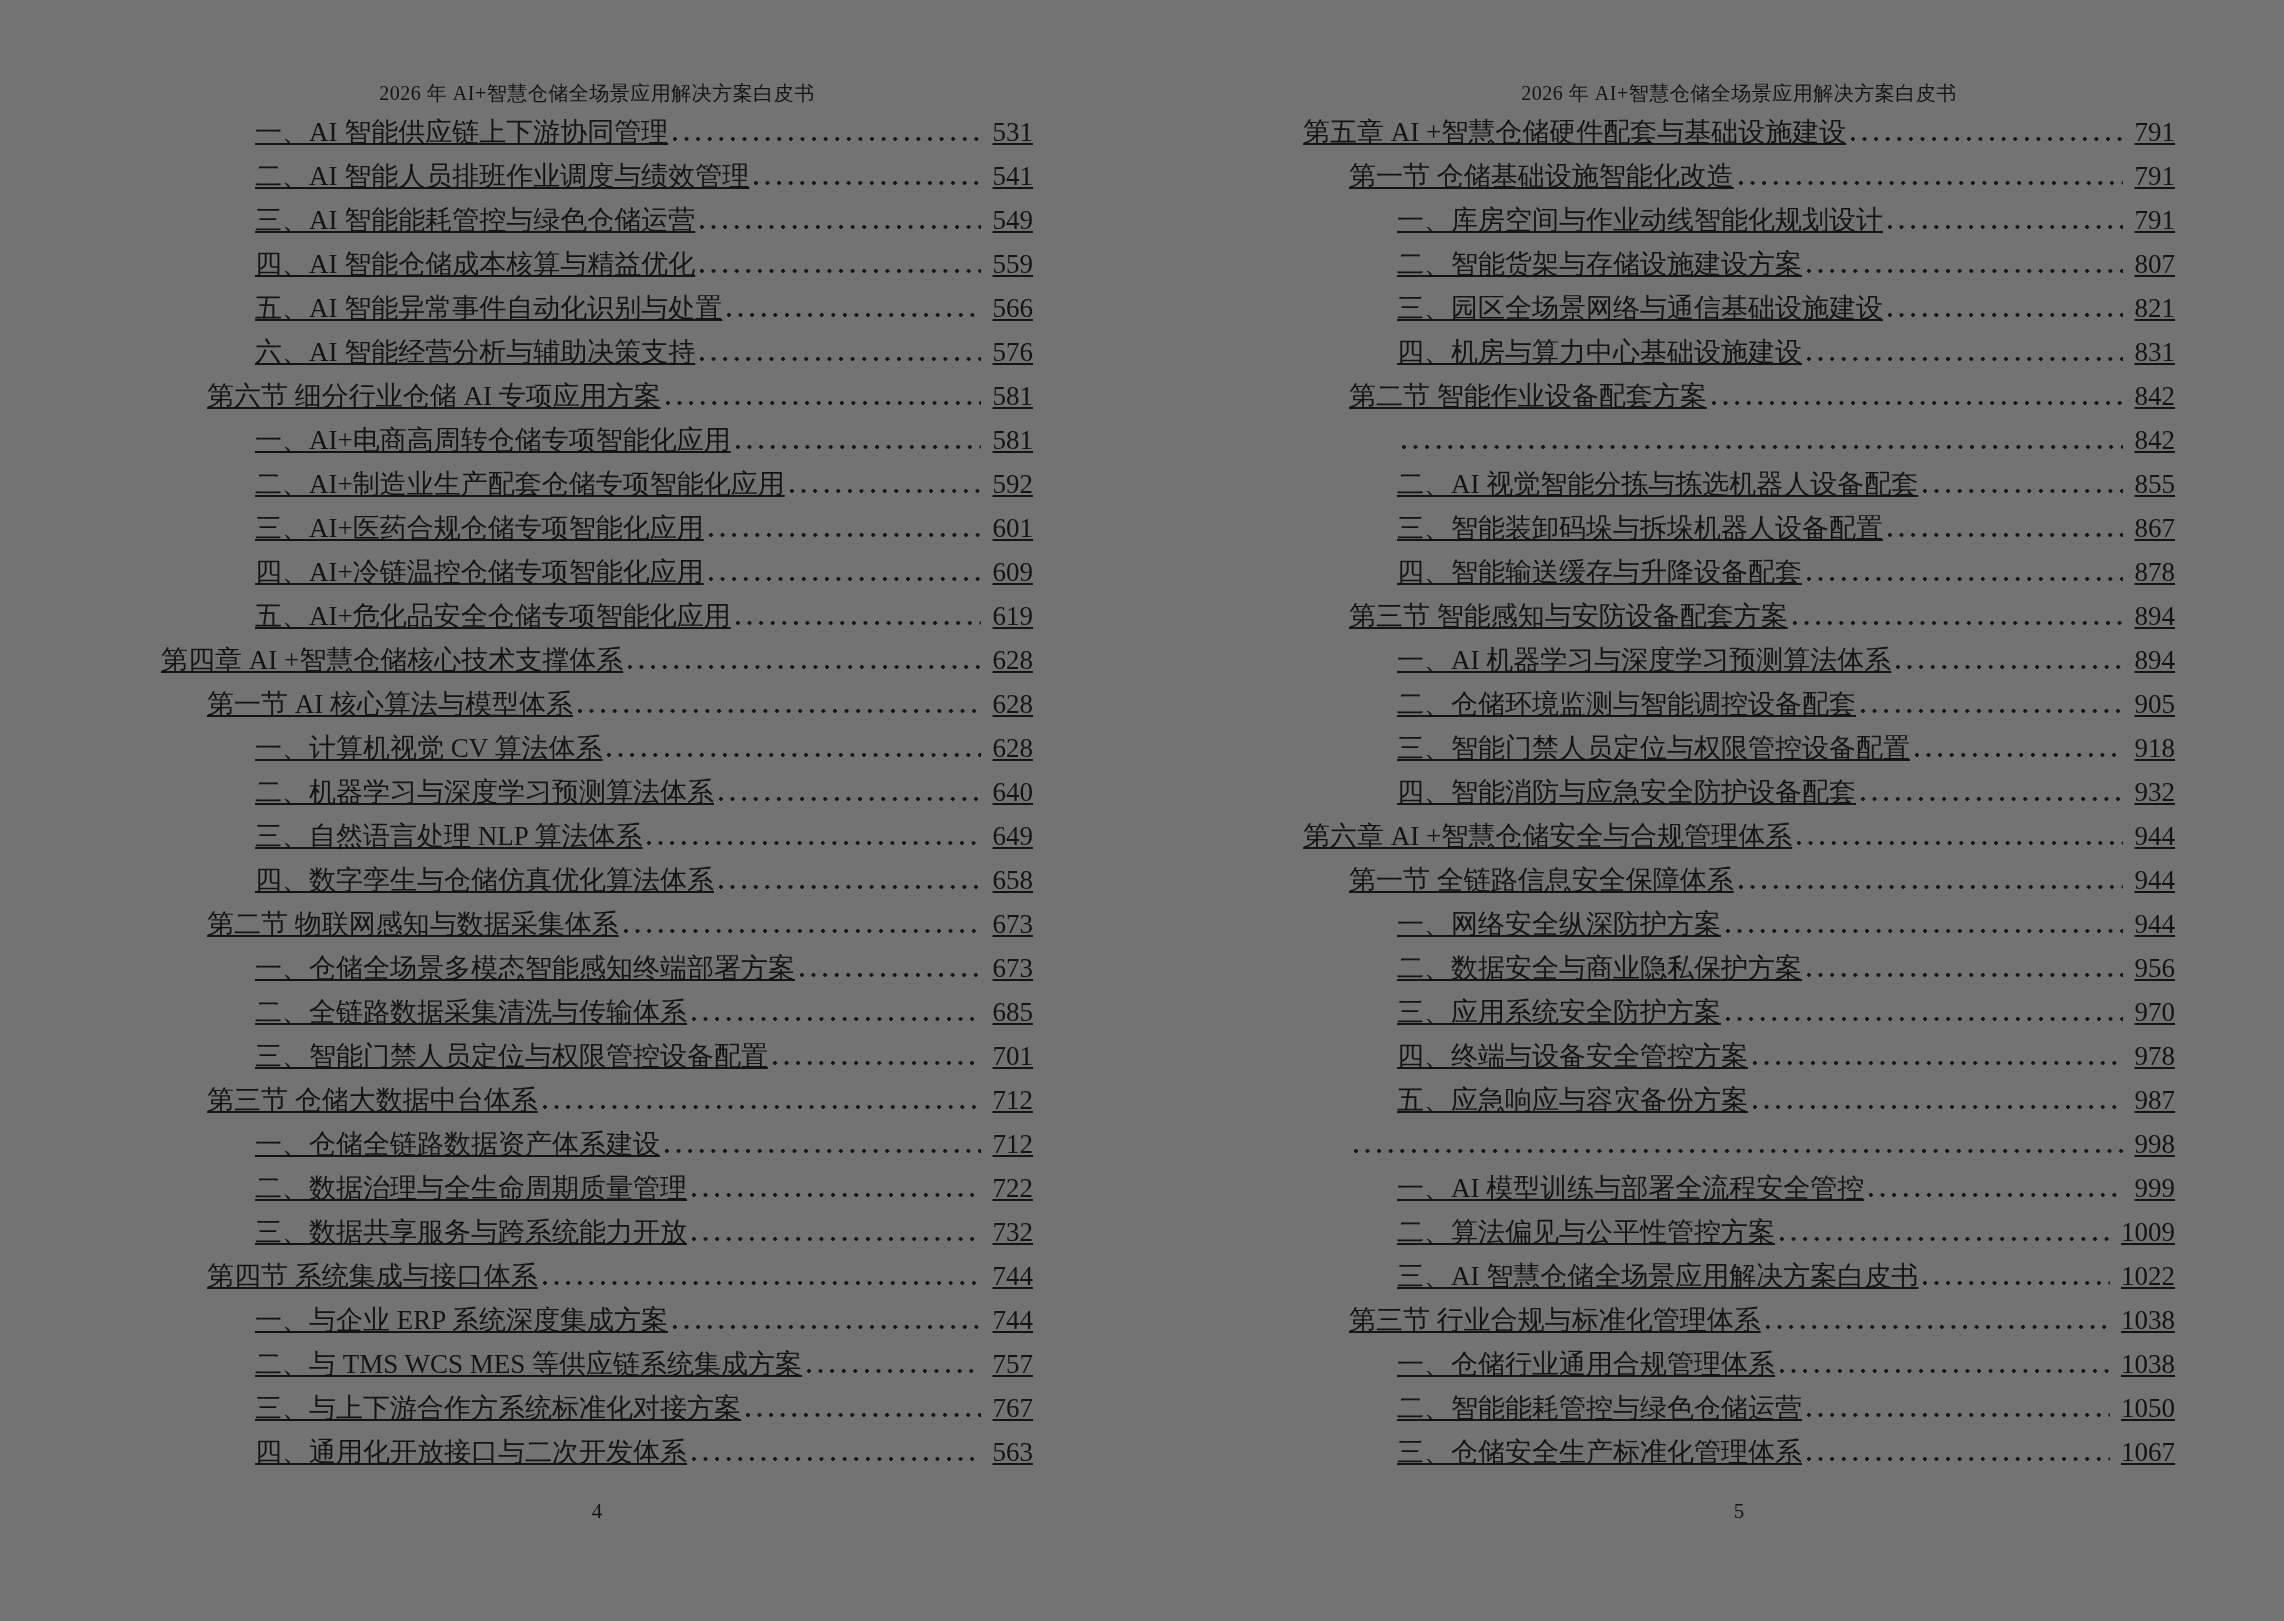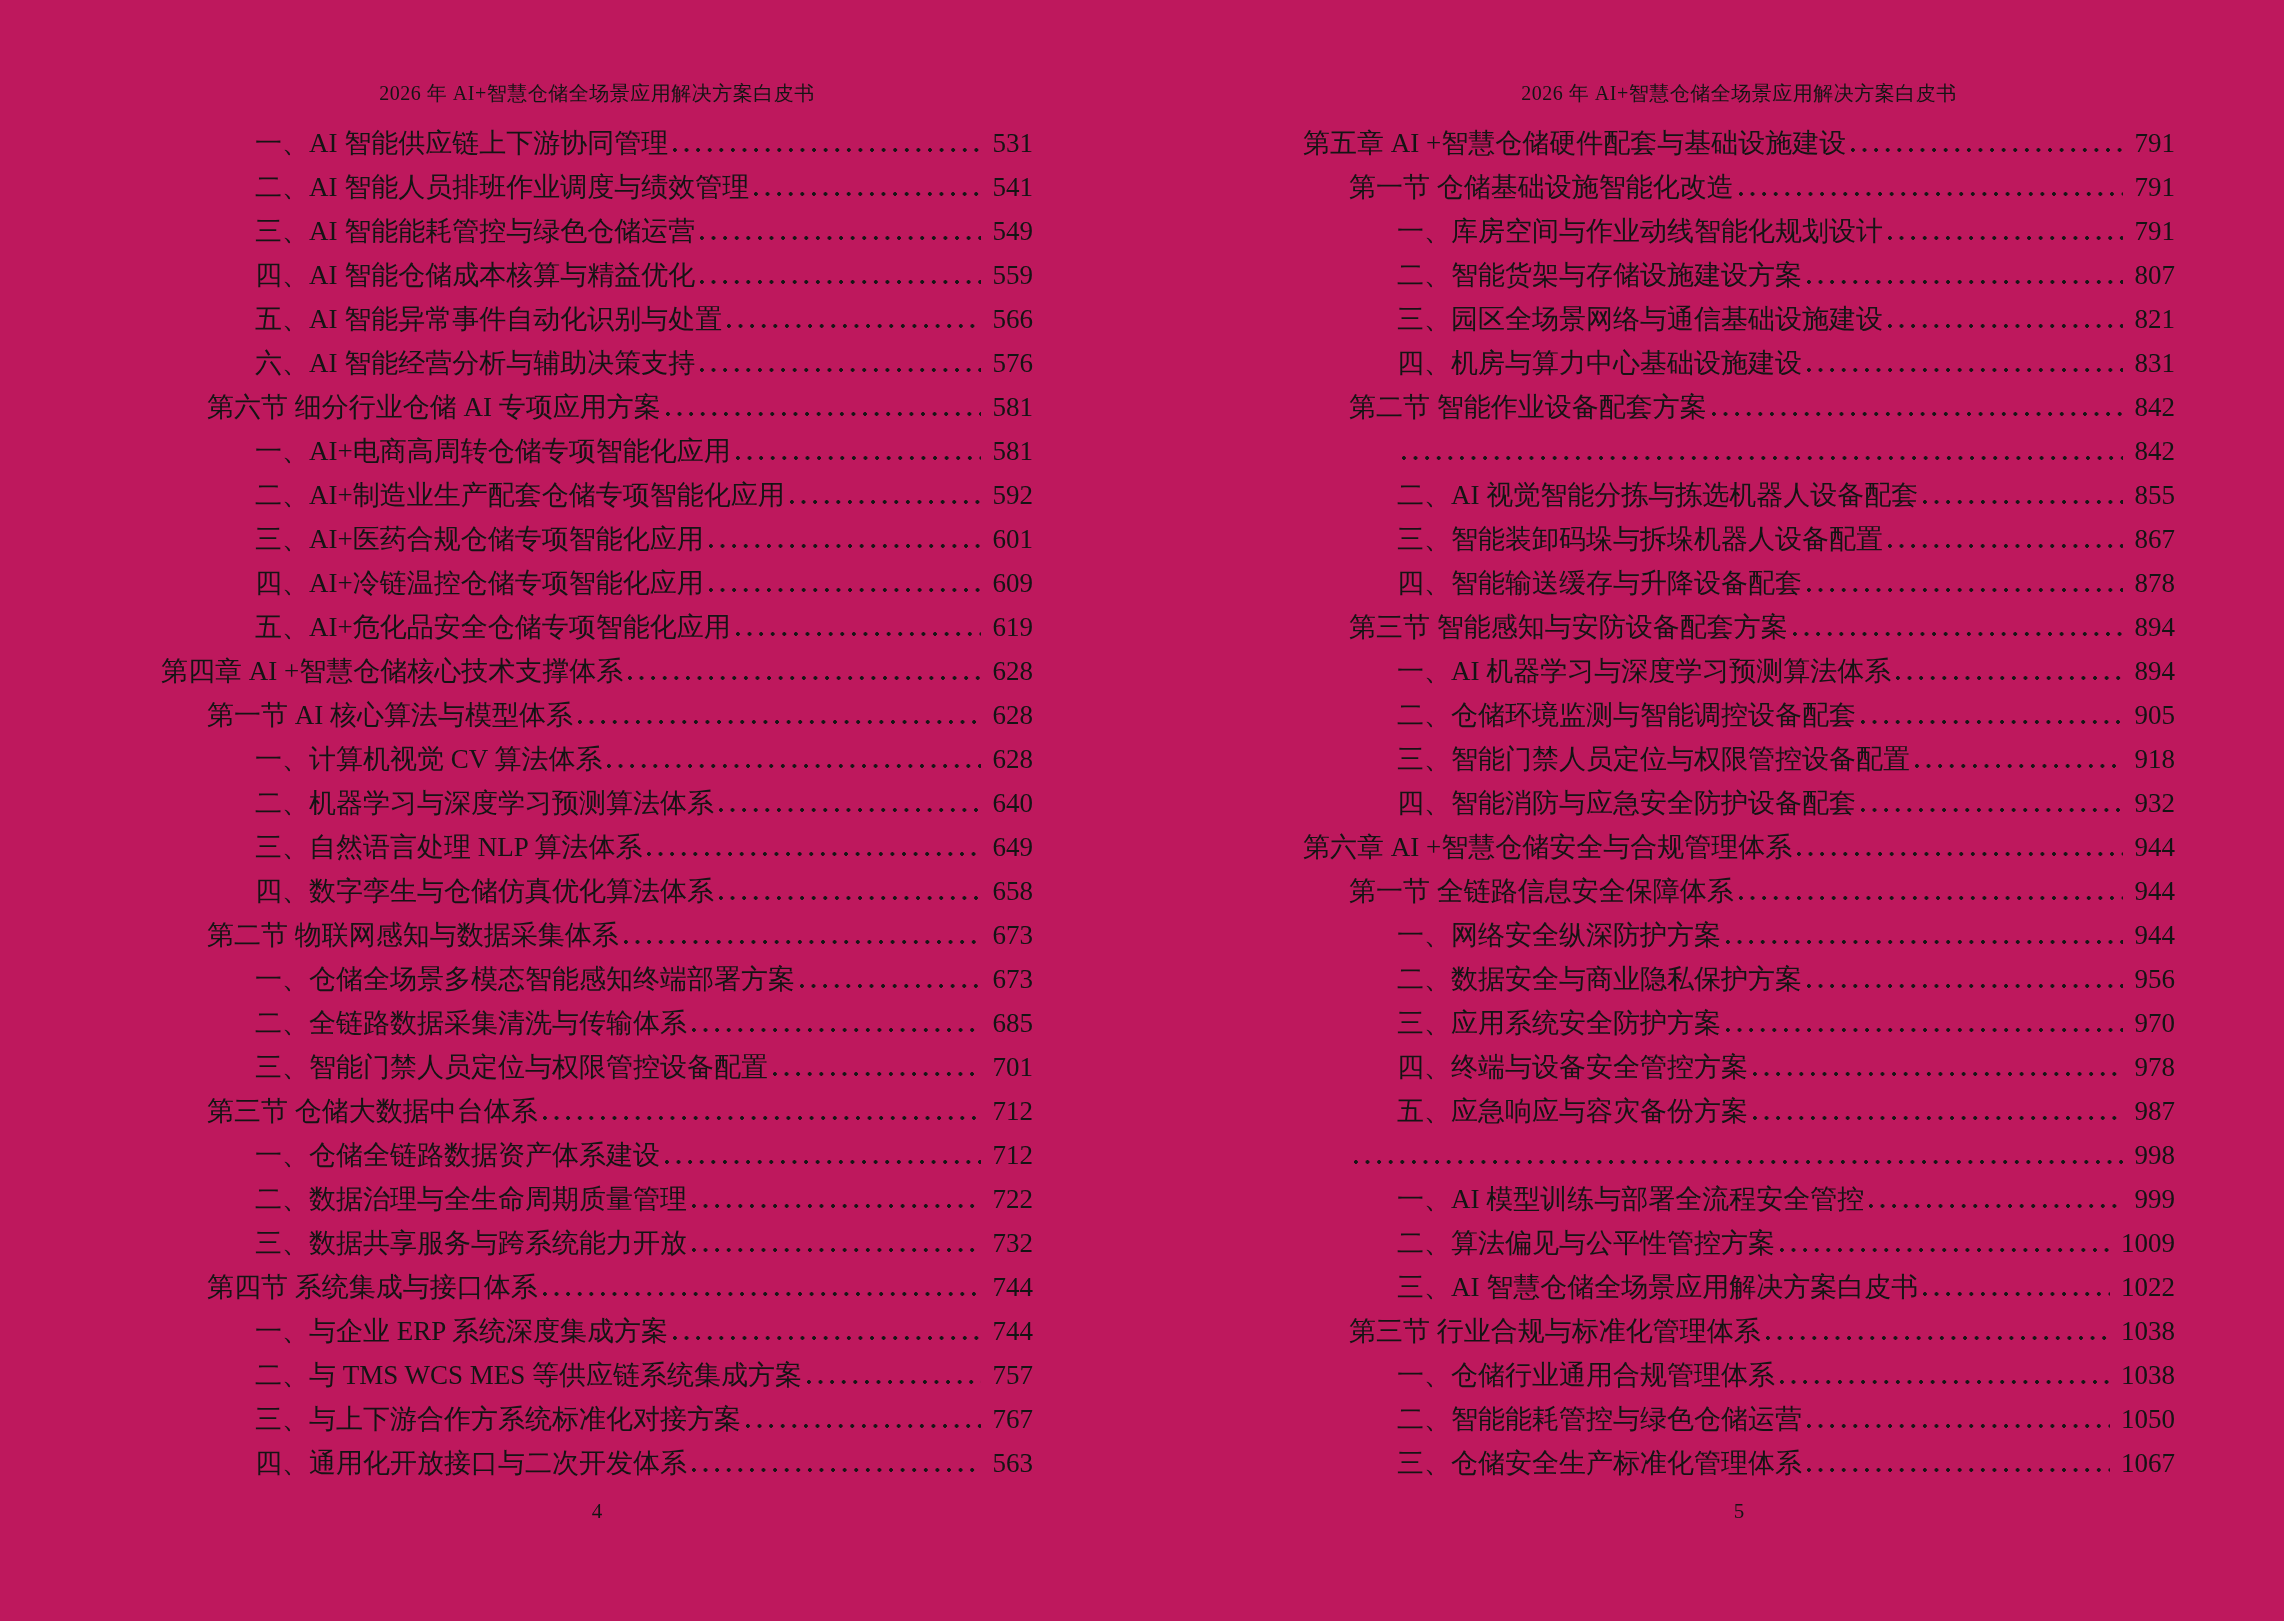--- a/index.html
+++ b/index.html
@@ -14,31 +14,32 @@
     display: flex;
     font-family: "Liberation Serif", "DejaVu Serif", serif;
     color: #141414;
   }
   .page {
     position: relative;
     width: 1142px;
     height: 1622px;
     box-sizing: border-box;
     padding: 82px 109px 0 161px;
-    background: #be185d;
+    background: #737373;
   }
   .page-header {
     text-align: center;
     font-size: 20px;
     line-height: 1.15;
     letter-spacing: 0.5px;
     white-space: nowrap;
   }
   .toc {
-    margin-top: 16px;
+    margin-top: 5px;
+    text-decoration: underline;
   }
   .toc-entry {
     display: flex;
     height: 44px;
     font-size: 27px;
     white-space: nowrap;
   }
   .toc-entry.lvl-1 { padding-left: 46px; }
   .toc-entry.lvl-2 { padding-left: 94px; }
   .toc-title {

